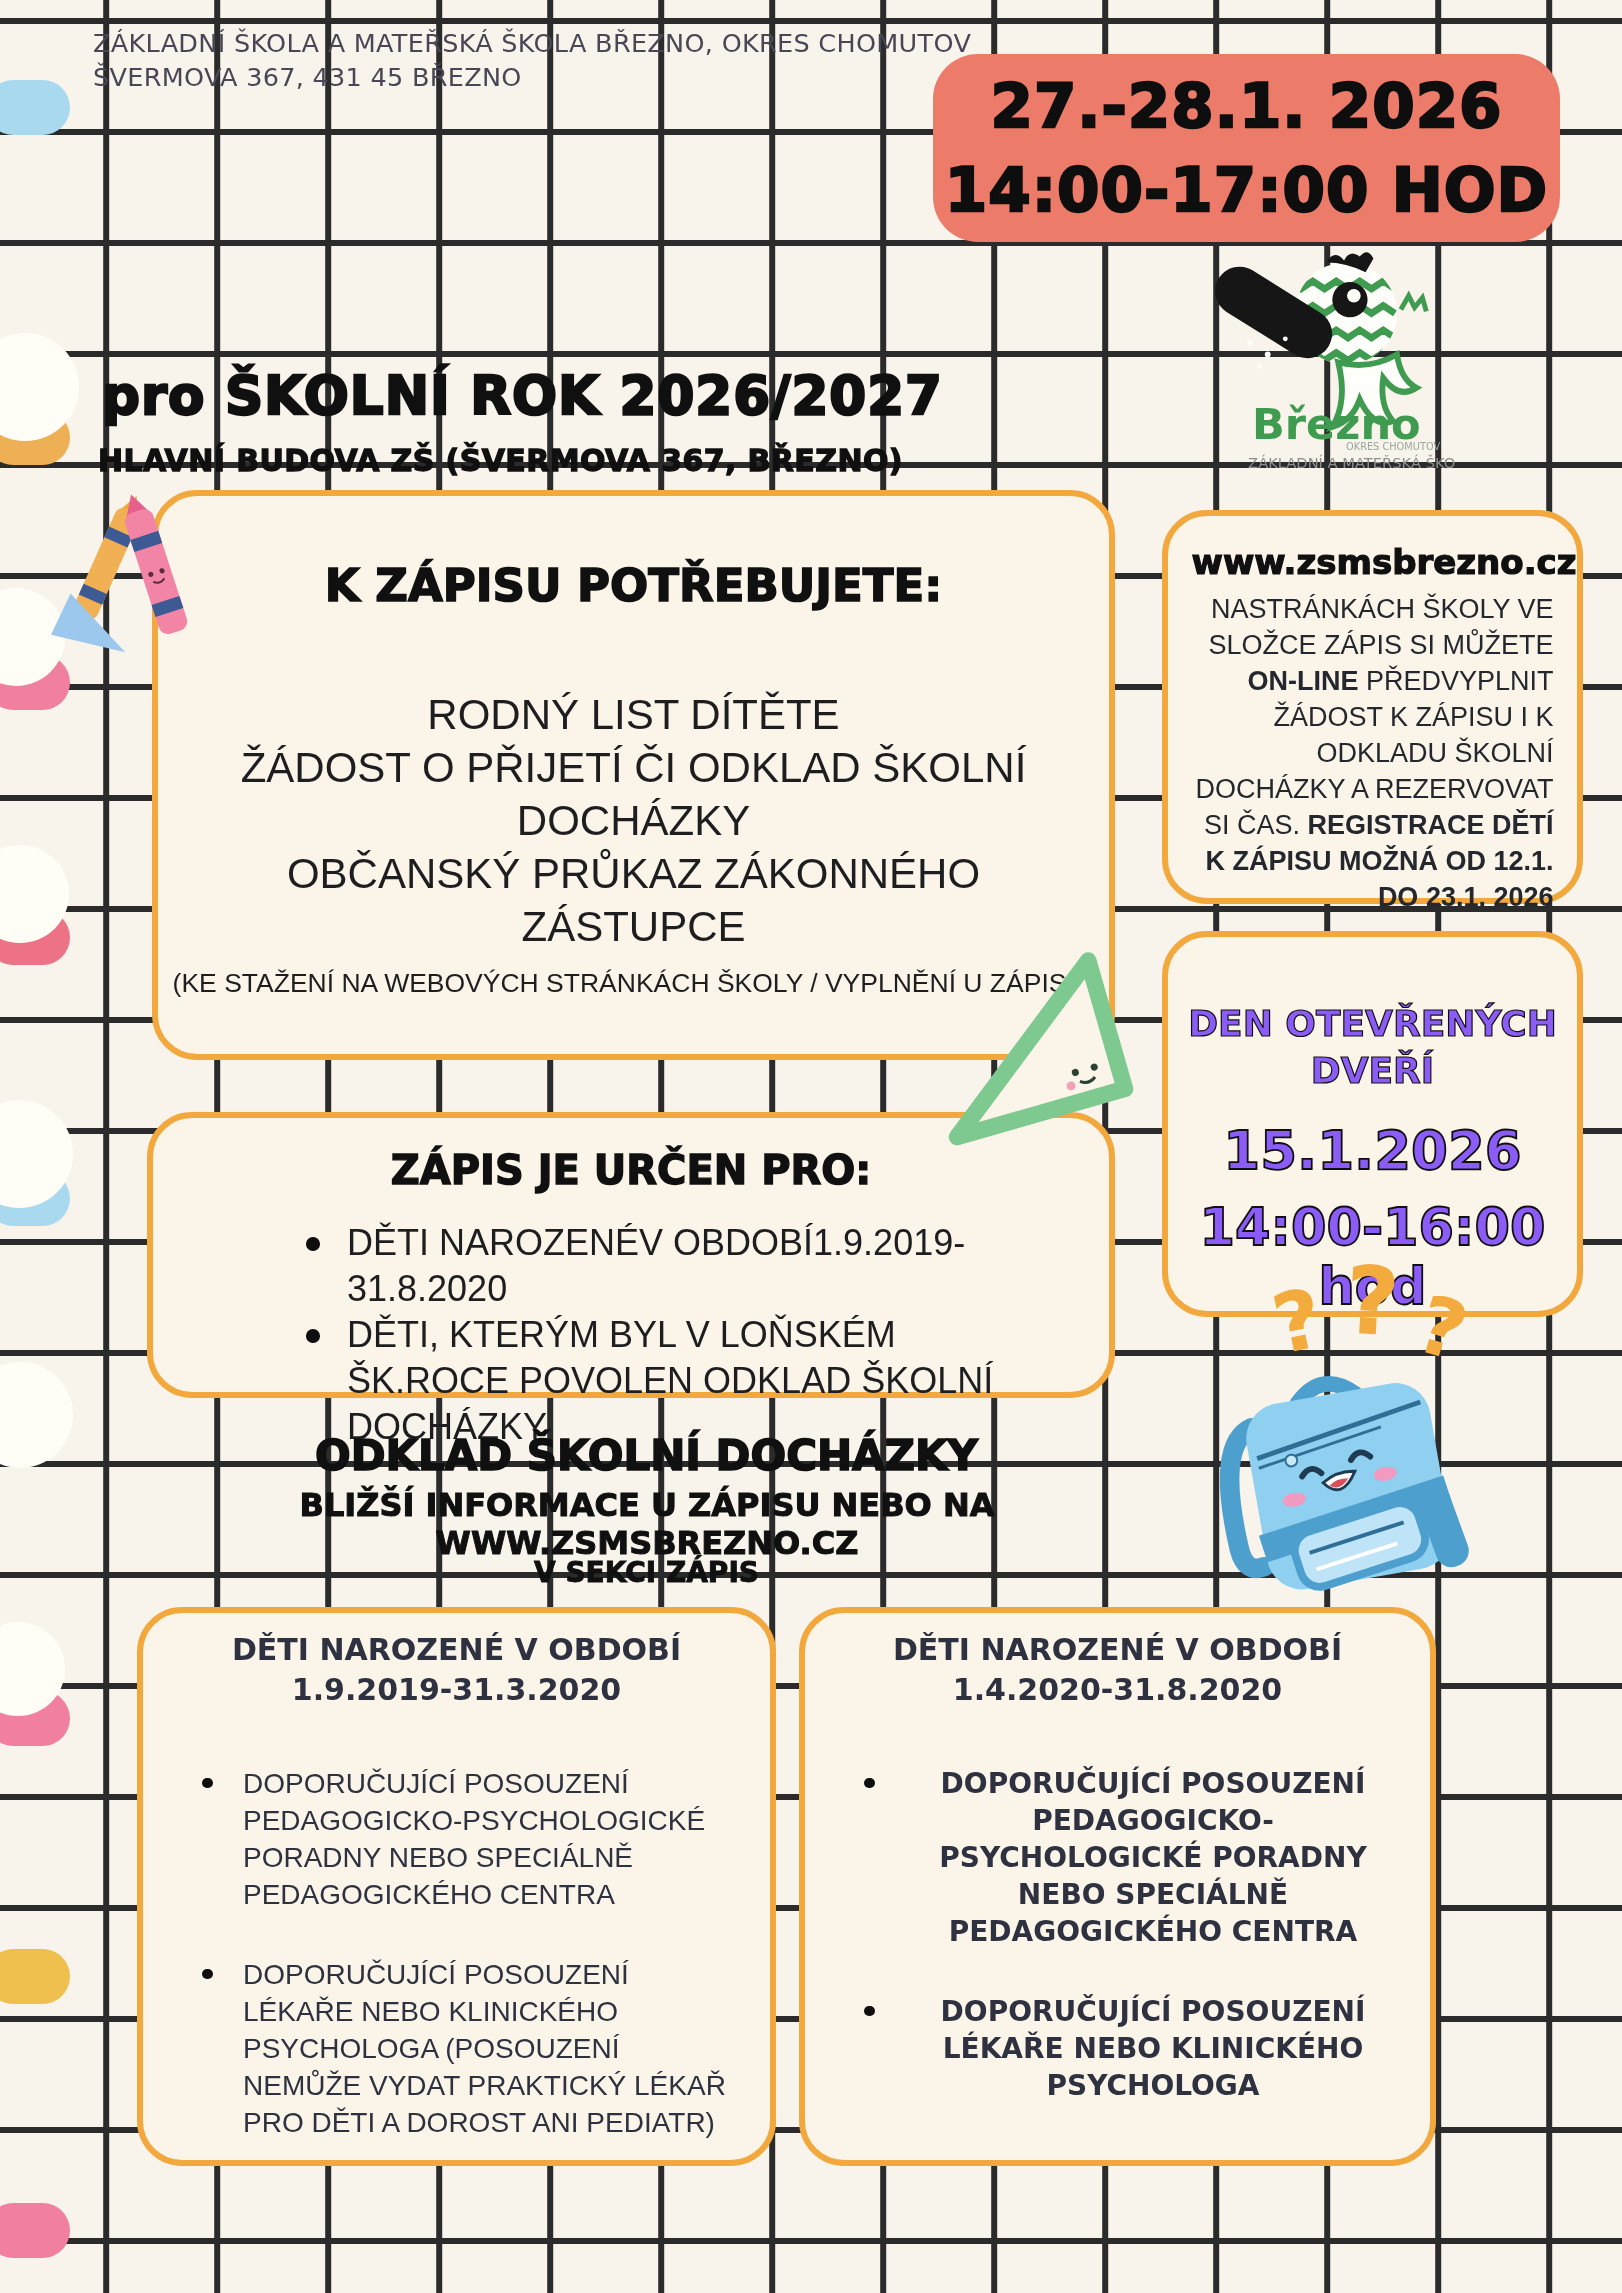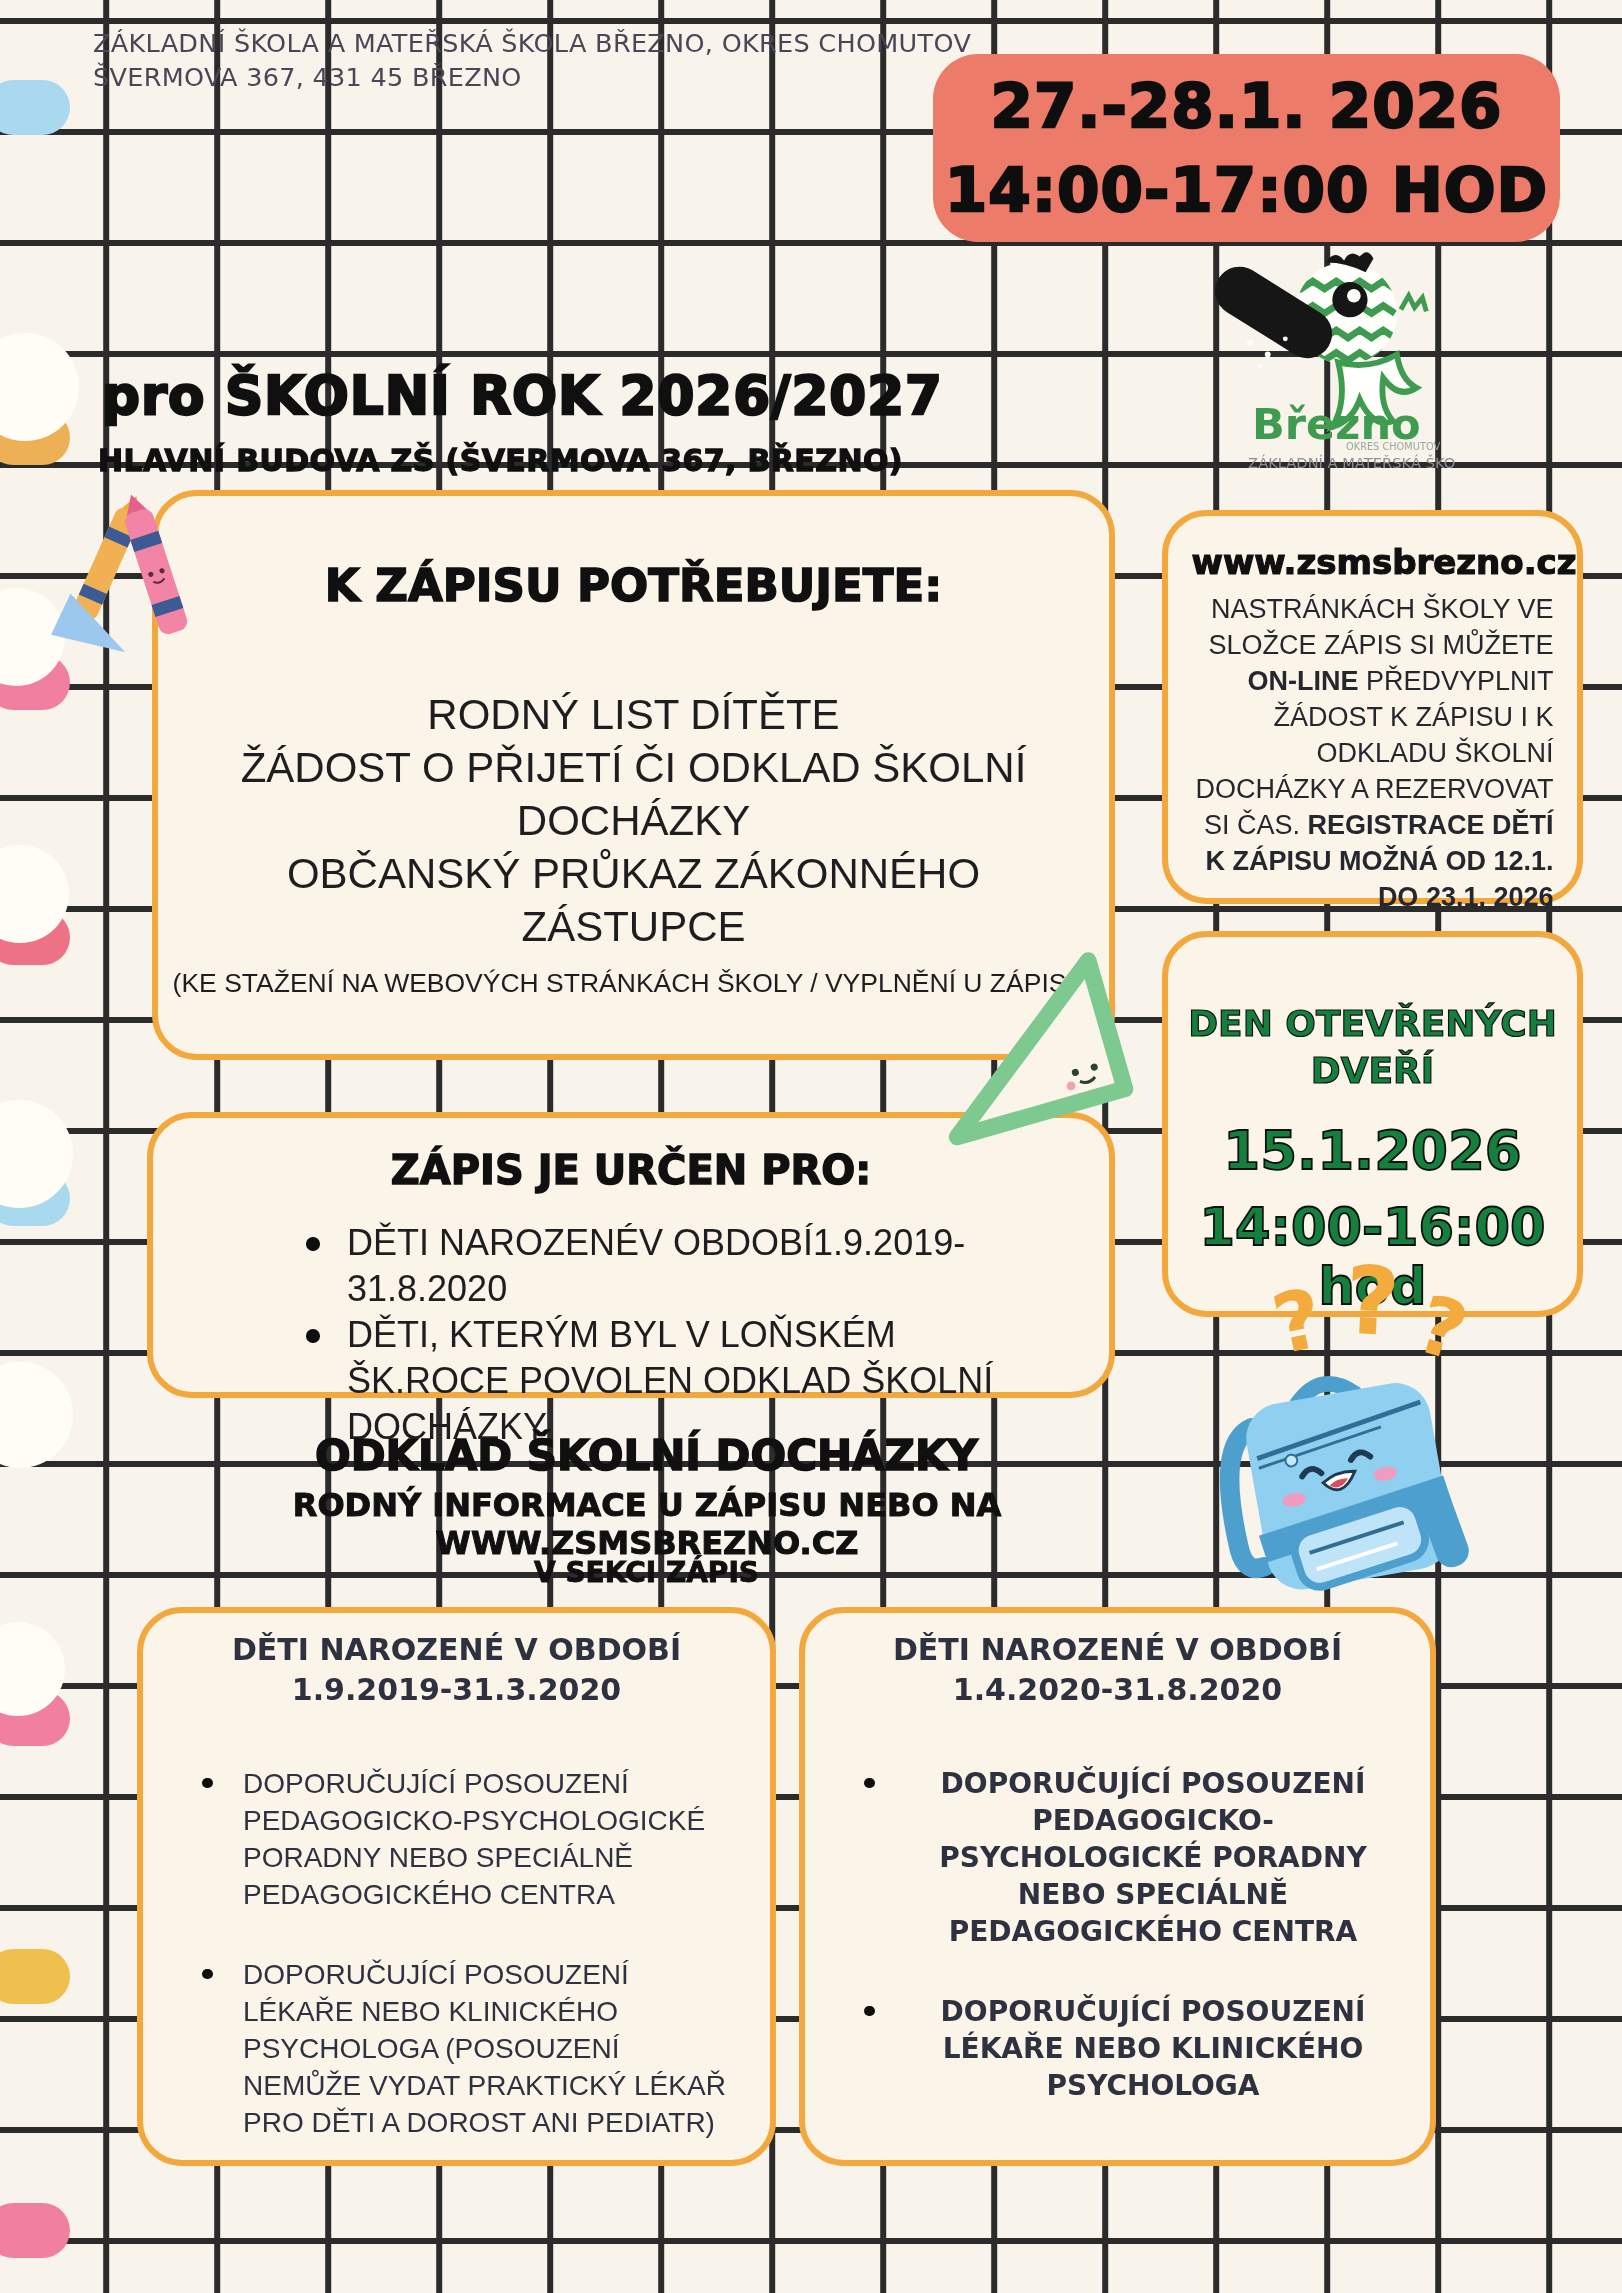--- a/index.html
+++ b/index.html
@@ -31,21 +31,21 @@
   
   .box{position:absolute;background:#FBF4E9;border:6.9px solid #F3A83D;border-radius:45px;box-sizing:border-box;text-align:center;color:#1E1E20;}
   .box-req{left:152px;top:490px;width:963px;height:570px;}
   .req-title{margin-top:63px;font-size:45px;-webkit-text-stroke:1.6px #101010;color:#101010;}
   .req-items{margin:76px 76px 0;font-size:42px;line-height:53px;}
   .req-note{margin-top:13.7px;font-size:26.5px;line-height:33px;}
   .box-web{left:1162px;top:510px;width:421px;height:394px;padding:25.5px 23.5px;color:#25272E;text-align:right;}
   .web-url{font-size:34px;color:#101010;-webkit-text-stroke:1.2px #101010;}
   .web-text{margin-top:9.8px;font-size:27px;line-height:36px;}
   .web-text b{font-weight:700;}
-  .box-openday{left:1162px;top:931px;width:421px;height:386px;color:#15803d;}
+  .box-openday{left:1162px;top:931px;width:421px;height:386px;color:#8b5cf6;}
   .od-title{margin-top:63px;font-size:36px;line-height:47px;-webkit-text-stroke:1.2px #101010;}
   .od-date{margin-top:25.5px;font-size:53px;-webkit-text-stroke:1.8px #101010;}
   .od-time{margin-top:17.6px;font-size:51px;-webkit-text-stroke:1.8px #101010;}
   .box-eligible{left:147px;top:1112px;width:968px;height:286px;text-align:left;}
   .el-title{margin-top:29px;text-align:center;font-size:40px;color:#101010;-webkit-text-stroke:1.4px #101010;}
   .el-list{margin:27.4px 0 0 147px;width:706px;padding:0;font-size:36px;line-height:46px;}
   .el-list li,.pb-list li{list-style:none;position:relative;padding-left:47px;}
   .el-list li::before{content:'';position:absolute;left:5.9px;top:16.7px;width:13.7px;height:13.7px;border-radius:50%;background:#0e0e0e;}
   .box-period{top:1607px;height:559px;text-align:left;color:#2E313F;}
   .box-period-left{left:137px;width:639px;}
@@ -188,21 +188,21 @@
     <svg width="206" height="167" viewBox="0 0 210 170">
       <polygon points="16,148 194,148 194,12" fill="#FBF4E9" stroke="#7DC98F" stroke-width="17" stroke-linejoin="round"></polygon>
       <circle cx="150" cy="118" r="3.6" fill="#2b4233"></circle>
         <circle cx="170" cy="118" r="3.6" fill="#2b4233"></circle>
       <path d="M152 128 q8 6 16 0" stroke="#2b4233" stroke-width="3" fill="none"></path>
       <circle cx="142" cy="130" r="4.5" fill="#F2A0B8"></circle>
     </svg>
   </div>
 
   <div class="abs mid-title marker">ODKLAD ŠKOLNÍ DOCHÁZKY</div>
-  <div class="abs mid-info marker">RODNÝ INFORMACE U ZÁPISU NEBO NA WWW.ZSMSBREZNO.CZ</div>
+  <div class="abs mid-info marker">BLIŽŠÍ INFORMACE U ZÁPISU NEBO NA WWW.ZSMSBREZNO.CZ</div>
   <div class="abs mid-section marker">V SEKCI ZÁPIS</div>
 
   <span class="qmark q1">?</span>
   <span class="qmark q2">?</span>
   <span class="qmark q3">?</span>
 
   <div class="abs" style="left:1194px;top:1355px;width:284px;height:255px;">
     <svg width="284" height="255" viewBox="0 0 290 260">
       <g transform="rotate(-10 145 130)">
         <path d="M70 60 q-40 10 -34 120 q2 26 22 22" fill="none" stroke="#4D9FCE" stroke-width="20" stroke-linecap="round"></path>

